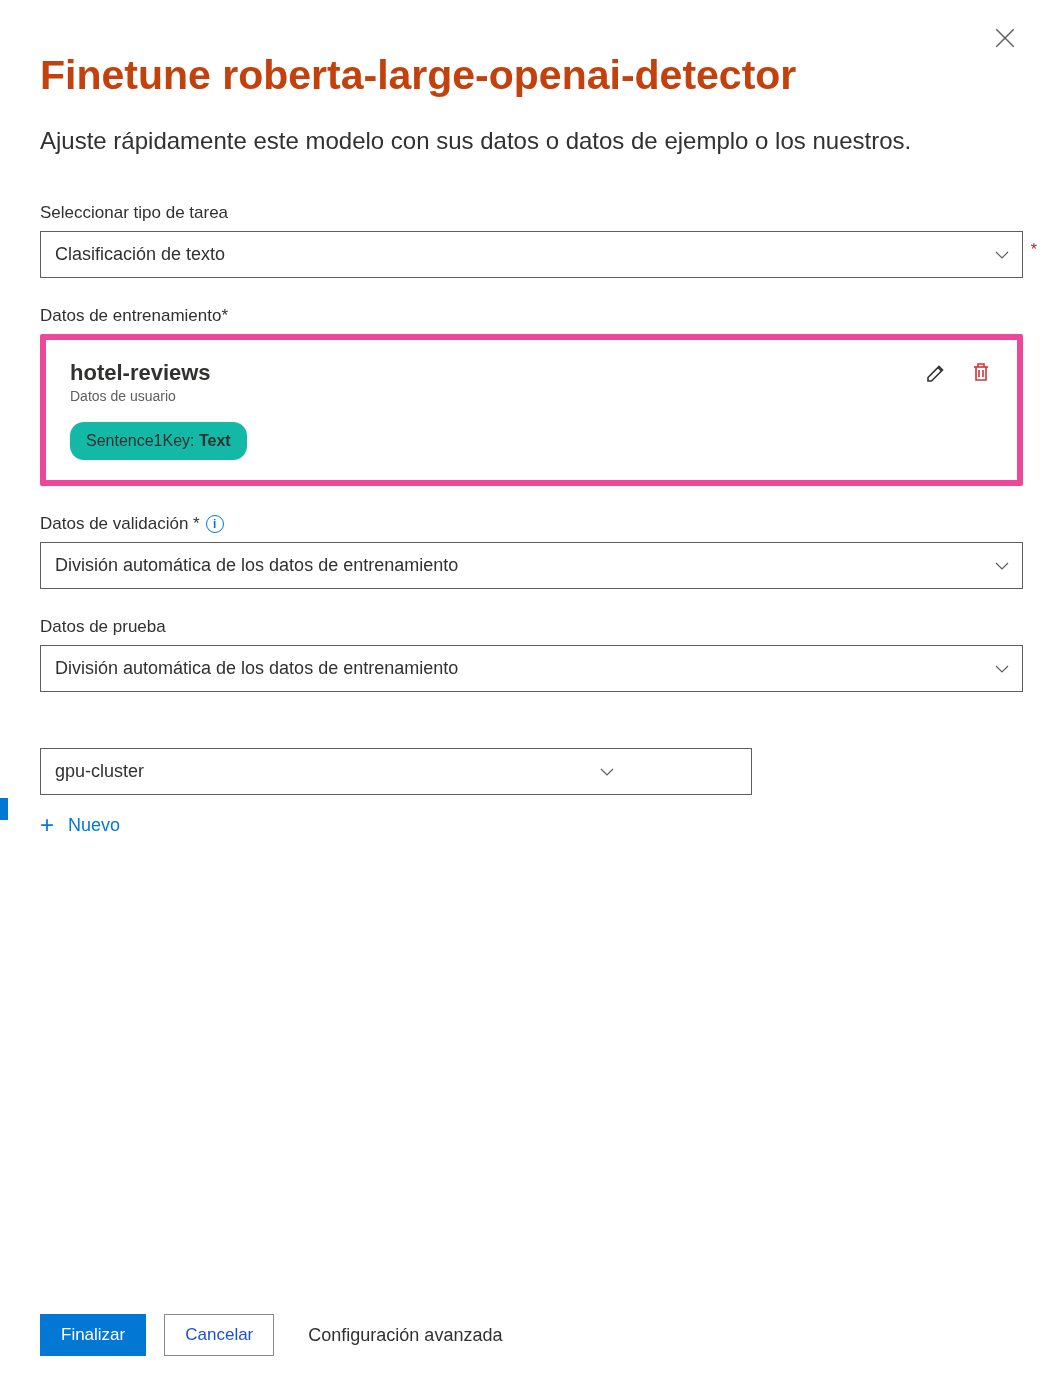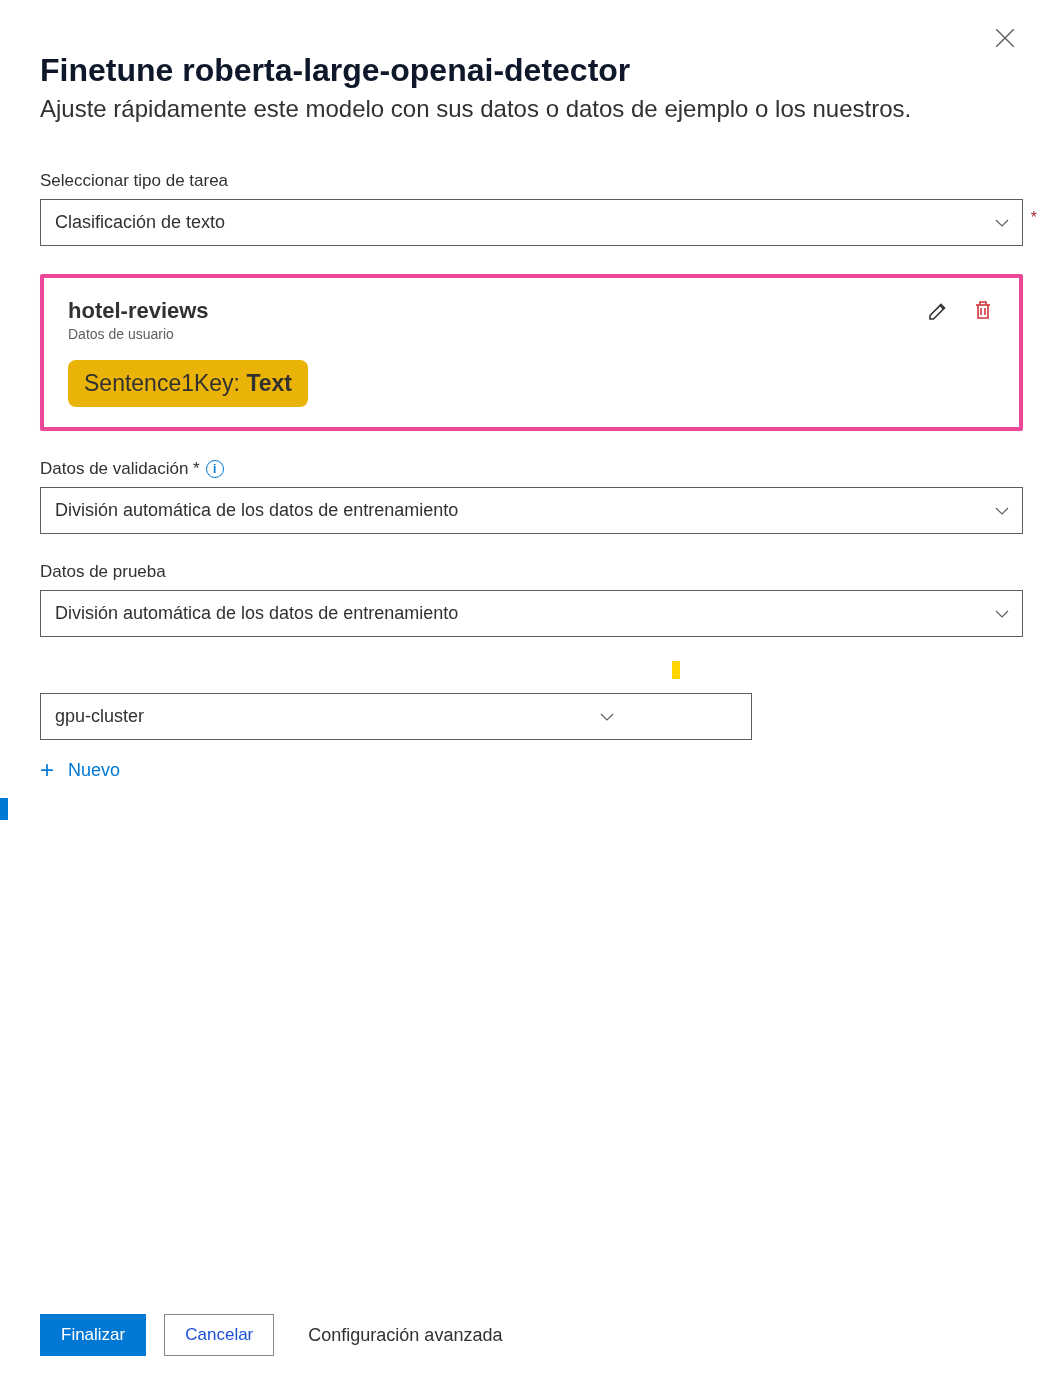--- a/index.html
+++ b/index.html
@@ -26,24 +26,24 @@
       top: 28px;
       right: 48px;
       cursor: pointer;
       color: #605e5c;
     }
     .close-btn svg {
       width: 20px;
       height: 20px;
     }
     .title {
-      font-size: 32px;
+      font-size: 41px;
       font-weight: 600;
-      color: #0f172a;
-      margin-bottom: 6px;
+      color: #c2410c;
+      margin-bottom: 28px;
       margin-top: 28px;
     }
     .subtitle {
       font-size: 24px;
       color: #323130;
       margin-bottom: 48px;
     }
     .field-group {
       margin-bottom: 28px;
     }
@@ -95,21 +95,21 @@
       pointer-events: none;
     }
     .required-star {
       color: #a4262c;
       font-size: 16px;
       position: absolute;
       right: -14px;
       top: 10px;
     }
     .data-card {
-      border: 4px solid #ec4899;
+      border: 6px solid #ec4899;
       border-radius: 2px;
       padding: 20px 24px;
       background: #ffffff;
       box-shadow: 0 1px 2px rgba(0,0,0,0.04);
     }
     .card-header {
       display: flex;
       justify-content: space-between;
       align-items: flex-start;
     }
@@ -133,24 +133,24 @@
       display: inline-flex;
       align-items: center;
       justify-content: center;
     }
     .pill-row {
       display: flex;
       gap: 12px;
       margin-top: 18px;
     }
     .pill {
-      background: #eab308;
+      background: #14b8a6;
       padding: 10px 16px;
-      border-radius: 8px;
-      font-size: 23px;
+      border-radius: 14px;
+      font-size: 16px;
       color: #323130;
     }
     .pill strong {
       font-weight: 600;
     }
     .new-link {
       display: inline-flex;
       align-items: center;
       gap: 14px;
       color: #0078d4;
@@ -240,20 +240,23 @@
       <span class="chevron-down">
         <svg width="14" height="10" viewBox="0 0 14 10" fill="none" stroke="#605e5c" stroke-width="1.2">
           <polyline points="1,2 7,8 13,2"></polyline>
         </svg>
       </span>
       <span class="required-star">*</span>
     </div>
   </div>
 
   <div class="field-group">
+    <div class="field-label">
+      <span>Datos de entrenamiento*</span>
+    </div>
     <div class="data-card">
       <div class="card-header">
         <div>
           <div class="card-title">hotel-reviews</div>
           <div class="card-subtitle">Datos de usuario</div>
         </div>
         <div class="card-actions">
           <span class="icon-btn">
             <svg width="24" height="24" viewBox="0 0 24 24" fill="none" stroke="#323130" stroke-width="1.6">
               <path d="M3 17.5 L14 6.5 L17.5 10 L6.5 21 L3 21 Z"></path>

